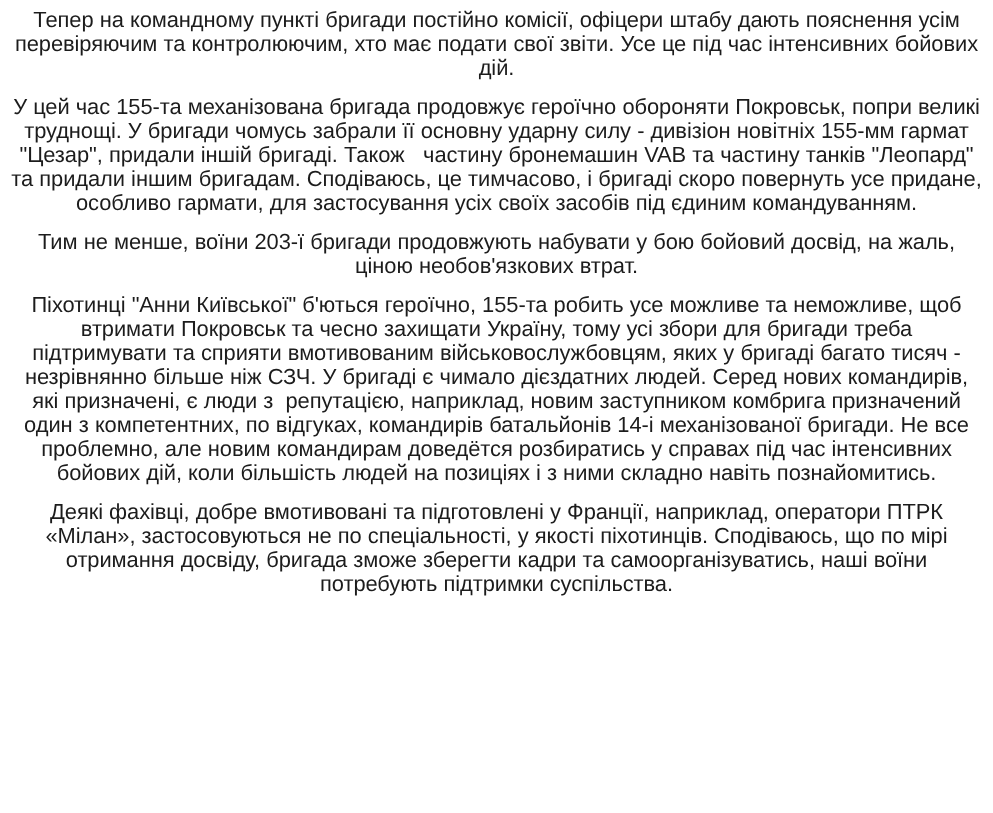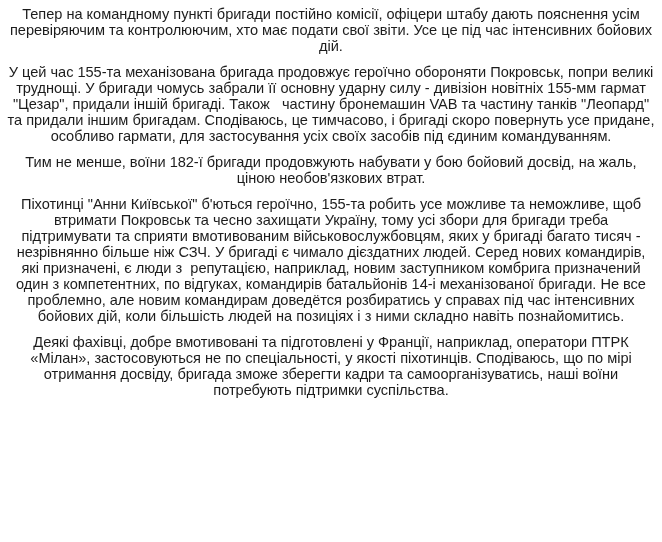--- a/index.html
+++ b/index.html
@@ -34,16 +34,16 @@
   .para:last-child {
     margin-bottom: 0;
   }
 </style>
 </head>
 <body style="background: rgb(255, 255, 255); color: rgb(28, 28, 28);">
 
 <article class="post-body">
   <p class="para">Тепер на командному пункті бригади постійно комісії, офіцери штабу дають пояснення усім перевіряючим та контролюючим, хто має подати свої звіти. Усе це під час інтенсивних бойових дій.</p>
   <p class="para">У цей час 155-та механізована бригада продовжує героїчно обороняти Покровськ, попри великі труднощі. У бригади чомусь забрали її основну ударну силу - дивізіон новітніх 155-мм гармат "Цезар", придали іншій бригаді. Також   частину бронемашин VAB та частину танків "Леопард" та придали іншим бригадам. Сподіваюсь, це тимчасово, і бригаді скоро повернуть усе придане, особливо гармати, для застосування усіх своїх засобів під єдиним командуванням.</p>
-  <p class="para">Тим не менше, воїни 182-ї бригади продовжують набувати у бою бойовий досвід, на жаль, ціною необов'язкових втрат.</p>
+  <p class="para">Тим не менше, воїни 203-ї бригади продовжують набувати у бою бойовий досвід, на жаль, ціною необов'язкових втрат.</p>
   <p class="para">Піхотинці "Анни Київської" б'ються героїчно, 155-та робить усе можливе та неможливе, щоб втримати Покровськ та чесно захищати Україну, тому усі збори для бригади треба підтримувати та сприяти вмотивованим військовослужбовцям, яких у бригаді багато тисяч - незрівнянно більше ніж СЗЧ. У бригаді є чимало дієздатних людей. Серед нових командирів, які призначені, є люди з  репутацією, наприклад, новим заступником комбрига призначений один з компетентних, по відгуках, командирів батальйонів 14-і механізованої бригади. Не все проблемно, але новим командирам доведётся розбиратись у справах під час інтенсивних бойових дій, коли більшість людей на позиціях і з ними складно навіть познайомитись.</p>
   <p class="para">Деякі фахівці, добре вмотивовані та підготовлені у Франції, наприклад, оператори ПТРК «Мілан», застосовуються не по спеціальності, у якості піхотинців. Сподіваюсь, що по мірі отримання досвіду, бригада зможе зберегти кадри та самоорганізуватись, наші воїни потребують підтримки суспільства.</p>
 </article>
 
 </body></html>

